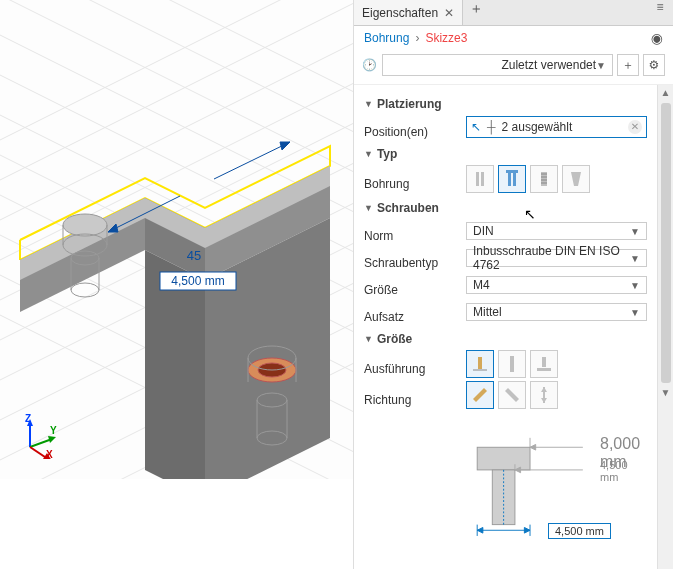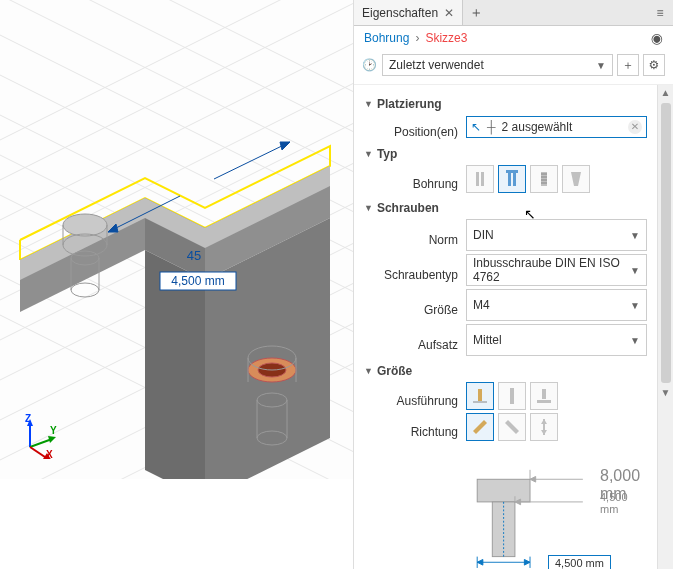--- a/index.html
+++ b/index.html
@@ -7,45 +7,45 @@
   body { display: flex; background: #fff; }
 
   
   .viewport { position: relative; width: 353px; height: 479px; background: #fdfdfd; overflow: hidden; text-decoration: underline; }
   .viewport svg.grid { position: absolute; inset: 0; }
   .axes { position: absolute; left: 18px; bottom: 20px; width: 40px; height: 40px; }
   .axes .lbl { position: absolute; font-weight: bold; font-size: 10px; }
 
   
   .panel { flex: 1; background: #fff; border-left: 1px solid #ddd; position: relative; display: flex; flex-direction: column; }
-  .panel-header { display: flex; align-items: center; background: #e9e9e9; border-bottom: 1px solid #ccc; height: 26px; }
+  .panel-header { display: flex; align-items: flex-start; background: #e9e9e9; border-bottom: 1px solid #ccc; height: 26px; }
   .panel-header .tab { display: flex; align-items: center; gap: 6px; background: #f5f5f5; padding: 0 8px; height: 100%; border-right: 1px solid #ccc; }
   .panel-header .tab .x { color: #666; font-size: 12px; cursor: pointer; }
   .panel-header .plus { width: 26px; text-align: center; color: #555; font-size: 14px; cursor: pointer; }
   .panel-header .ham { margin-left: auto; width: 26px; text-align: center; color: #666; cursor: pointer; }
   .crumbs { display: flex; align-items: center; gap: 6px; padding: 4px 10px; color: #0a77c4; }
   .crumbs .sep { color: #777; }
   .crumbs .cur { color: #ef4444; }
   .crumbs .eye { margin-left: auto; color: #555; font-size: 14px; }
   .recent-row { display: flex; align-items: center; gap: 4px; padding: 4px 8px 8px 8px; border-bottom: 1px solid #eee; }
   .recent-row .clock { width: 16px; text-align: center; color: #555; }
-  .recent-row .sel { flex: 1; border: 1px solid #ccc; height: 22px; display: flex; align-items: center; padding: 0 6px; justify-content: space-between; }
+  .recent-row .sel { flex: 1; border: 1px solid #ccc; height: 22px; display: flex; align-items: center; padding: 0 6px; justify-content: flex-end; }
   .recent-row .sel .dd { color: #666; font-size: 10px; }
   .recent-row .plus2, .recent-row .gear { width: 22px; height: 22px; border: 1px solid #ccc; display: flex; align-items: center; justify-content: center; color: #555; }
 
   .content { flex: 1; overflow-y: auto; padding: 4px 10px 8px 10px; }
   .section-h { display: flex; align-items: center; gap: 4px; font-weight: 600; color: #444; margin: 8px 0 4px 0; }
   .section-h .tri { font-size: 9px; color: #666; }
   .row { display: flex; align-items: center; margin: 3px 0; min-height: 24px; }
-  .row .lbl { width: 102px; text-align: right; padding-right: 8px; color: #333; margin-top: 9px; }
+  .row .lbl { width: 102px; padding-right: 8px; color: #333; margin-top: 9px; }
   .row .val { flex: 1; }
   .field { border: 1px solid #0a77c4; height: 22px; display: flex; align-items: center; padding: 0 4px; gap: 6px; }
   .field .pick { color: #0a77c4; }
   .field .clr { margin-left: auto; color: #999; background:#eee;border-radius:50%;width:14px;height:14px;line-height:14px;text-align:center;font-size:10px; }
-  .select { border: 1px solid #ccc; height: 32px; display: flex; align-items: center; justify-content: space-between; padding: 0 6px; background: #fff; }
+  .select { border: 1px solid #ccc; height: 18px; display: flex; align-items: center; justify-content: space-between; padding: 0 6px; background: #fff; }
   .select .dd { color: #666; font-size: 10px; }
   .btnrow { display: flex; gap: 4px; }
   .iconbtn { width: 28px; height: 28px; border: 1px solid #ccc; background: #fafafa; display: flex; align-items: center; justify-content: center; }
   .iconbtn.sel { border-color: #0a77c4; background: #eaf3fb; }
   .iconbtn svg { width: 20px; height: 20px; }
 
   .diagram { position: relative; width: 100%; height: 140px; margin-top: 6px; }
   .diagram svg { width: 100%; height: 100%; }
   .dim-val { background:#fff; border:1px solid #0a77c4; padding:1px 6px; font-size:11px; position:absolute; }
 

